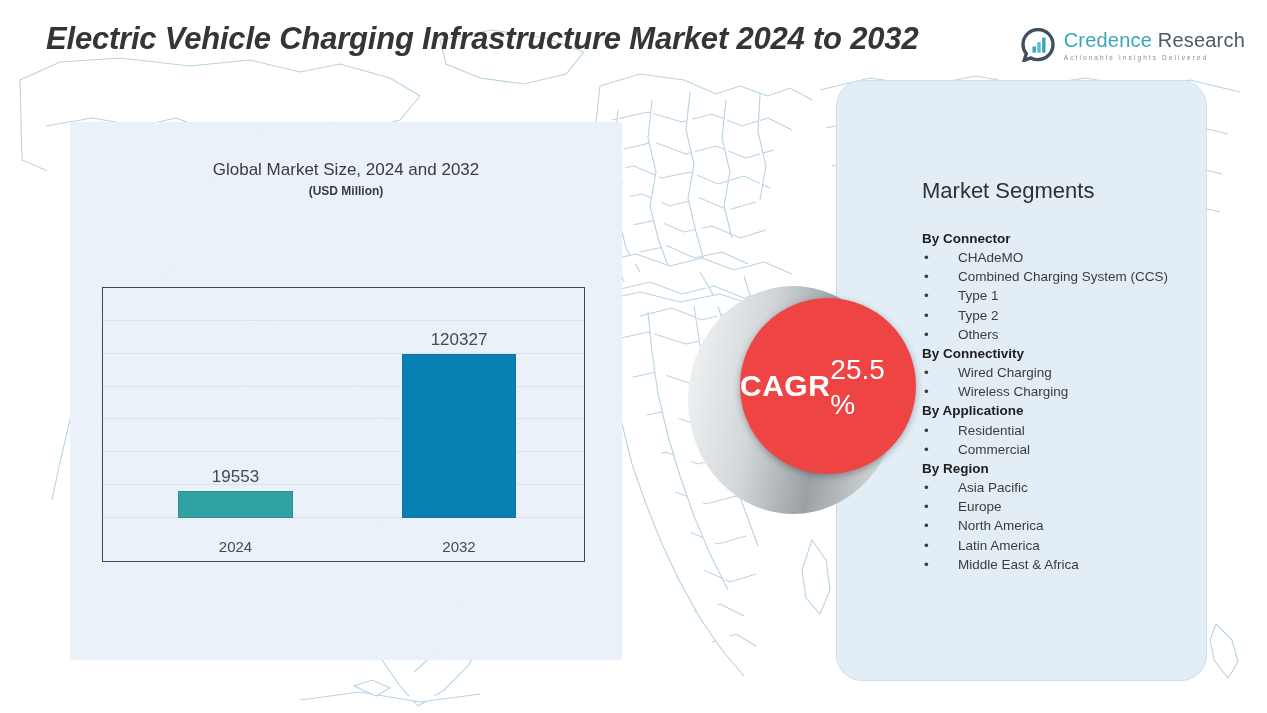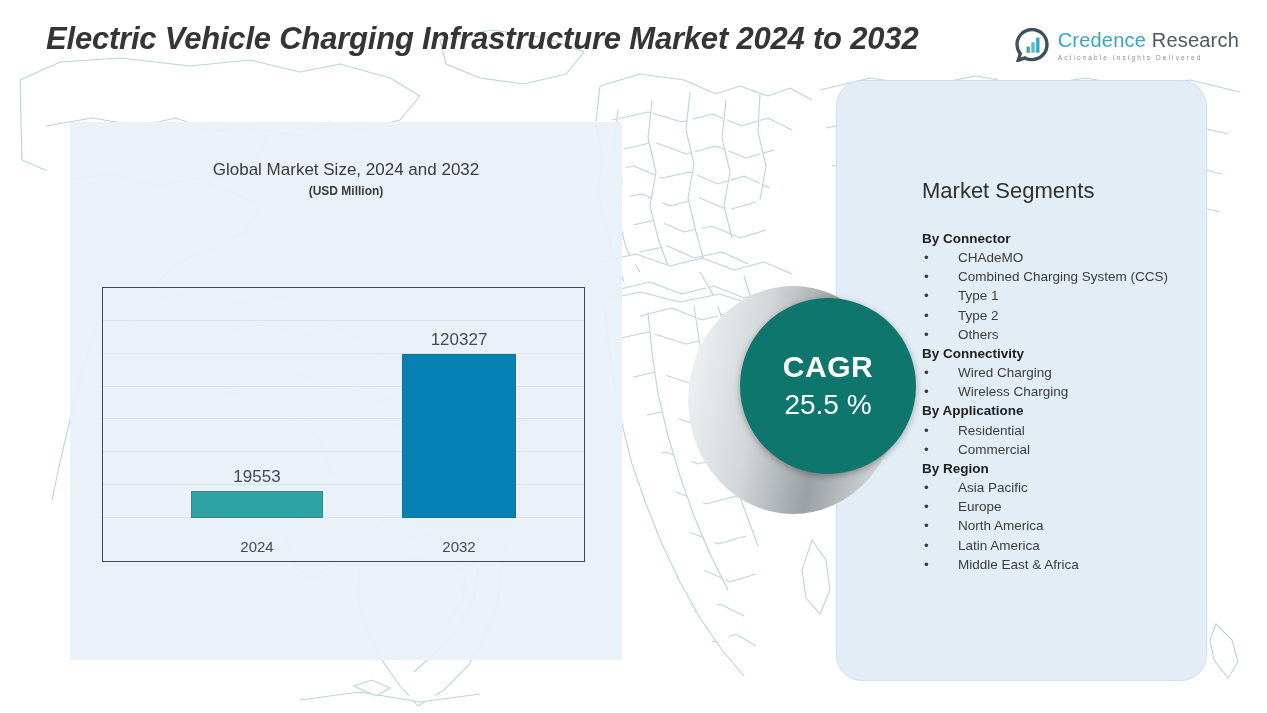--- a/index.html
+++ b/index.html
@@ -44,21 +44,21 @@
     font-weight: bold;
     font-style: italic;
     line-height: 1.22;
     letter-spacing: -0.2px;
     color: #353535;
   }
 
   
   #logo {
     position: absolute;
-    right: 28px;
+    right: 22px;
     top: 28px;
     z-index: 6;
     display: flex;
     align-items: center;
     gap: 9px;
   }
   #logo-mark { width: 34px; height: 34px; flex: 0 0 auto; }
   #logo-text { display: flex; flex-direction: column; justify-content: center; }
   #logo-name {
     font-size: 20px;
@@ -144,21 +144,21 @@
   .bar-label {
     position: absolute;
     left: 50%;
     transform: translateX(-50%);
     top: 100%;
     margin-top: 20px;
     font-size: 15px;
     color: #444a50;
     white-space: nowrap;
   }
-  #bar-2024 { left: 88px; width: 132px; }
+  #bar-2024 { left: 75px; width: 115px; }
   #bar-2032 { left: 299px; width: 114px; }
 
   
   #cagr-wrap {
     position: absolute;
     left: 688px;
     top: 286px;
     width: 228px;
     height: 228px;
     z-index: 7;
@@ -171,24 +171,24 @@
     background: linear-gradient(100deg, #f4f6f7 0%, #d3d7da 34%, #9aa0a4 62%, #e8eaec 100%);
     filter: blur(0.2px);
   }
   #cagr-circle {
     position: absolute;
     left: 52px;
     top: 12px;
     width: 176px;
     height: 176px;
     border-radius: 50%;
-    background: #0f766e;
+    background: #ef4444;
     box-shadow: 0 2px 7px rgba(0,0,0,0.30);
     display: flex;
-    flex-direction: column;
+    flex-direction: row;
     align-items: center;
     justify-content: center;
     color: #ffffff;
   }
   #cagr-label { font-size: 30px; font-weight: bold; letter-spacing: 0.5px; line-height: 1.15; }
   #cagr-value { font-size: 28px; font-weight: normal; line-height: 1.25; margin-top: 2px; }
 
   
   #right-panel {
     position: absolute;

